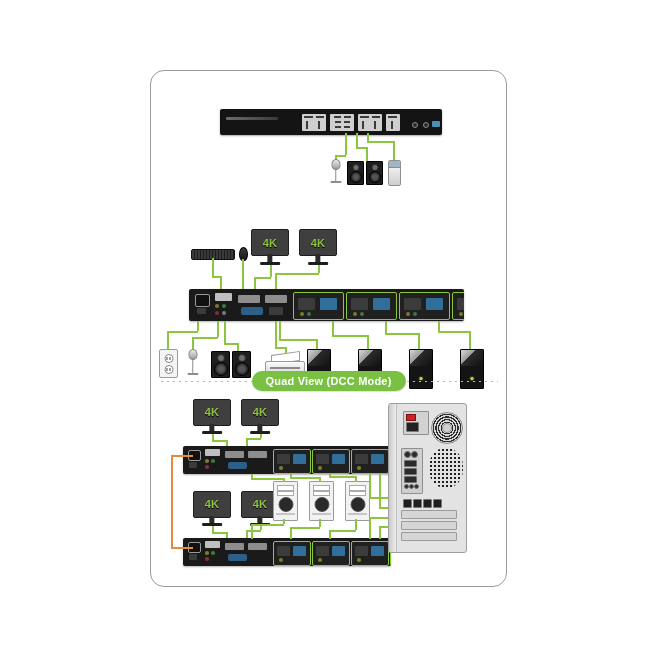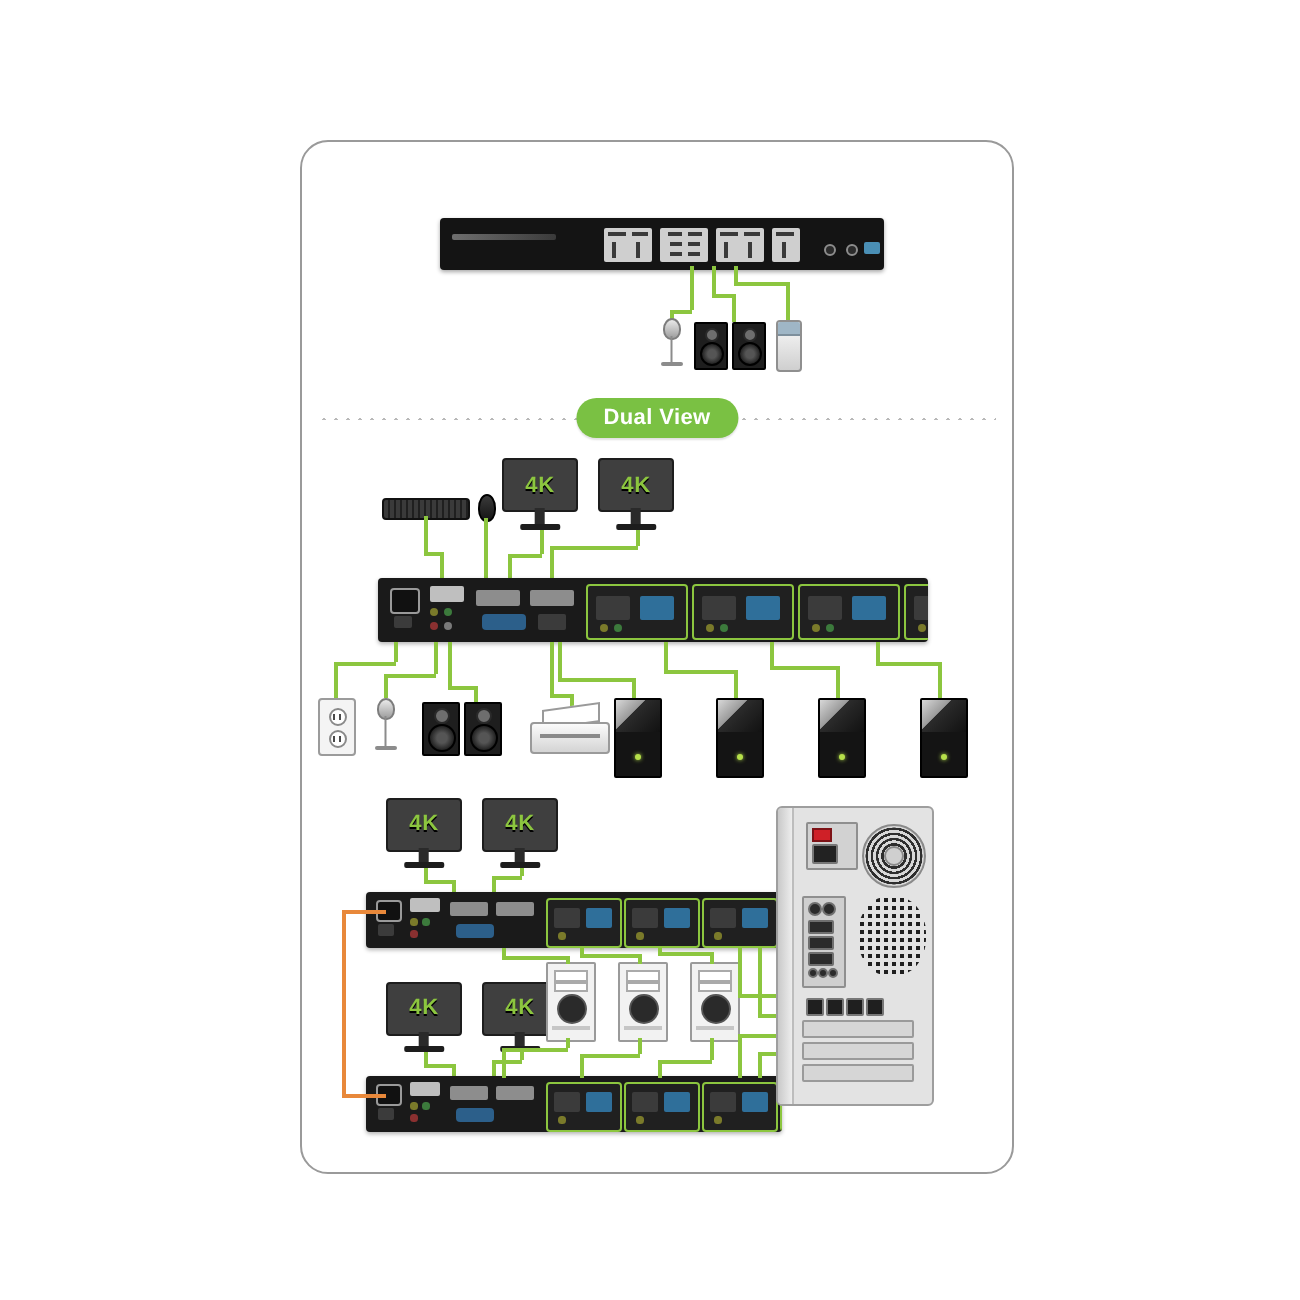--- a/index.html
+++ b/index.html
@@ -215,24 +215,20 @@
       <div class="speaker" style="left:215px;top:90px;width:15px;height:22px;">
         <div class="tw" style="top:2px;width:5px;height:5px;"></div>
         <div class="wf" style="top:9px;width:10px;height:10px;"></div>
       </div>
 
       <div class="usbdrive" style="left:237px;top:89px;width:11px;height:24px;">
         <div class="cap"></div>
       </div>
     </div>
 
-    <div class="divider" style="top:128px;">
-      <div class="dots"></div>
-      <div class="pill">Dual View</div>
-    </div>
 
     <div class="abs" style="left:0;top:152px;width:355px;height:215px;">
 
       <div class="keyboard" style="left:40px;top:26px;width:42px;height:9px;"></div>
       <div class="mouse" style="left:88px;top:24px;width:7px;height:12px;"></div>
 
       <div class="monitor" style="left:100px;top:6px;width:38px;height:36px;">
         <div class="screen">
           <span>4K</span>
         </div>
@@ -372,20 +368,24 @@
       <div class="tower" style="left:258px;top:126px;width:22px;height:38px;">
         <div class="top"></div>
         <div class="led"></div>
       </div>
       <div class="tower" style="left:309px;top:126px;width:22px;height:38px;">
         <div class="top"></div>
         <div class="led"></div>
       </div>
     </div>
 
+    <div class="divider" style="top:300px;">
+      <div class="dots"></div>
+      <div class="pill">Quad View (DCC Mode)</div>
+    </div>
 
     <div class="abs" style="left:0;top:324px;width:355px;height:190px;">
 
       <div class="monitor" style="left:42px;top:4px;width:38px;height:35px;">
         <div class="screen">
           <span>4K</span>
         </div>
         <div class="neck" style="top:25px;height:7px;"></div>
         <div class="base"></div>
       </div>

